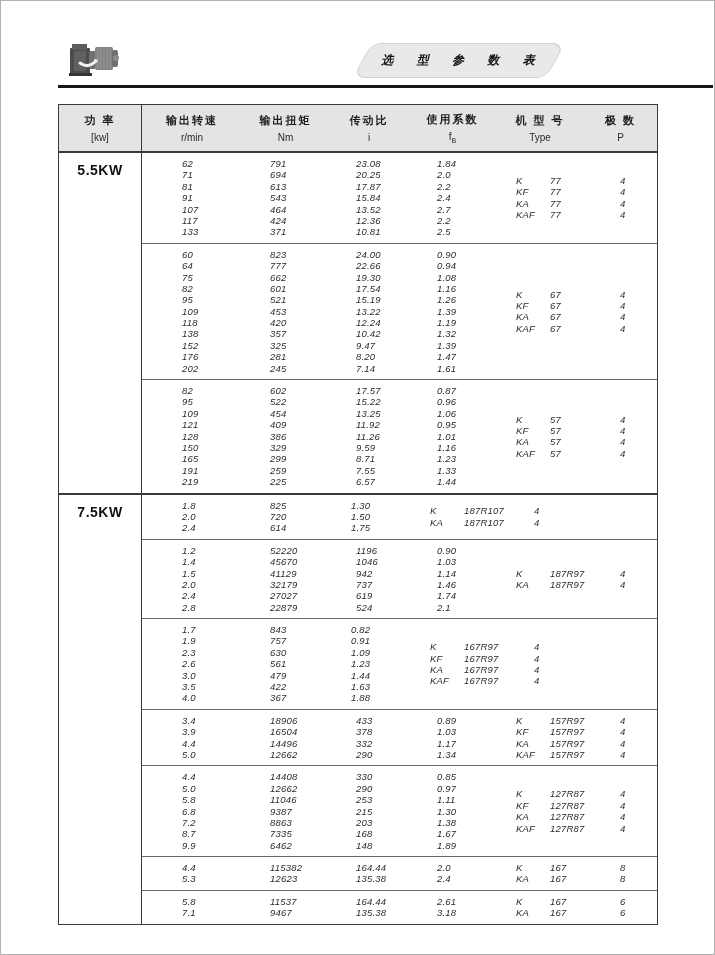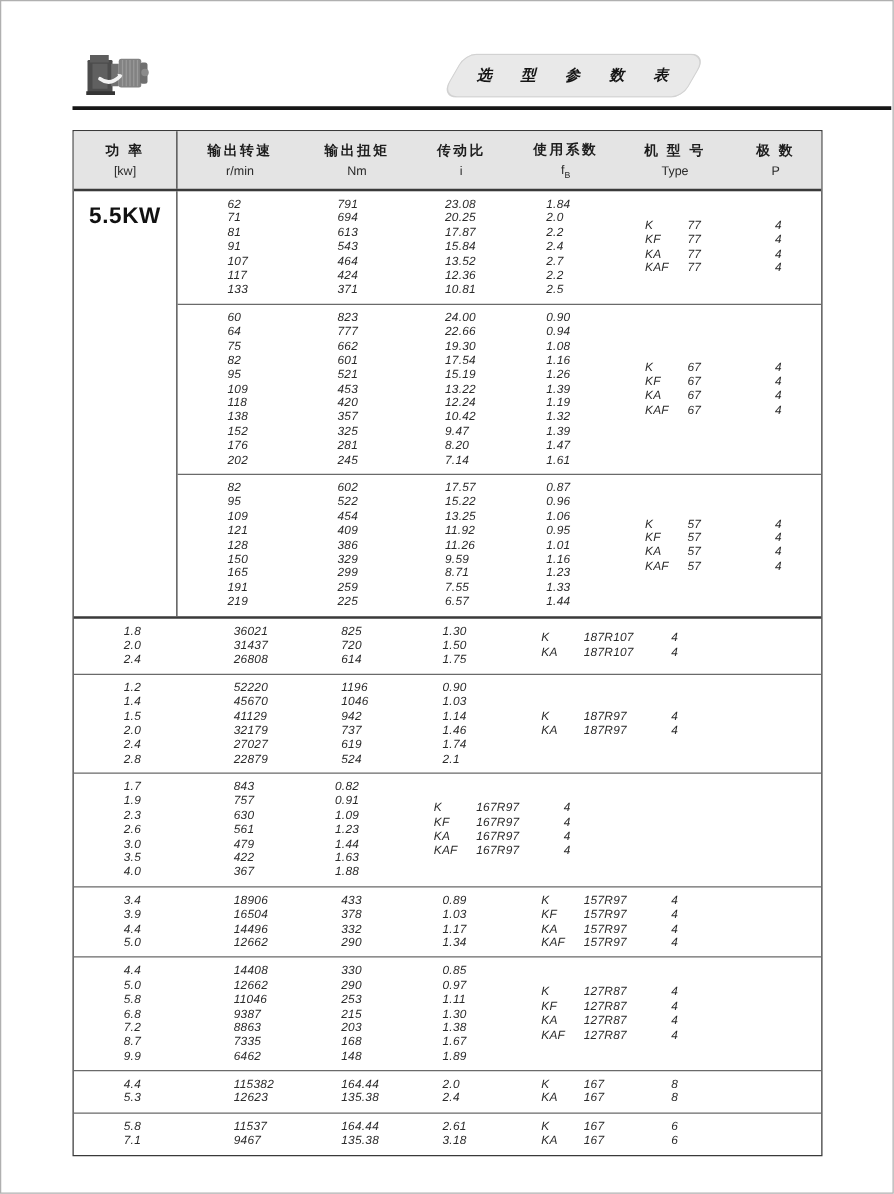--- a/index.html
+++ b/index.html
@@ -34,21 +34,21 @@
   .th .cn{font-size:11px;font-weight:bold;letter-spacing:2px;color:#1d1d1d;white-space:nowrap;}
   .th .un{font-size:10px;color:#2a2a2a;}
   .w-pow{width:83px;border-right:1px solid #3a3a3a;}
   .w-spd{width:100px}.w-trq{width:87px}.w-rat{width:80px}
   .w-sf{width:87px}.w-typ{width:88px}.w-pol{width:73px}
   .sub{font-size:7px;vertical-align:sub;}
 
   .power-section{display:flex;}
   .power-section + .power-section{border-top:2px solid #3a3a3a;}
   .power-cell{width:83px;box-sizing:border-box;border-right:1px solid #3a3a3a;
-    text-align:center;padding-top:9px;font-size:18px;font-weight:bold;
+    text-align:center;padding-top:9px;font-size:14px;font-weight:bold;
     letter-spacing:0.5px;color:#111;}
   .blocks{flex:1;display:flex;flex-direction:column;font-style:italic;}
   .block{display:flex;align-items:center;padding:5px 0;}
   .block + .block{border-top:1px solid #6a6a6a;}
   .sp{width:40px;}
   .col{box-sizing:border-box;}
   .c-rpm{width:88px}.c-nm{width:86px}.c-i{width:81px}
   .c-fb{width:79px}.c-type{width:104px}.c-p{width:36px}
   .ln{height:11.4px;line-height:11.4px;font-size:9.5px;letter-spacing:0.2px;
     white-space:nowrap;color:#2b2b2b;}
@@ -288,32 +288,28 @@
             <div class="col c-p">
               <div class="ln">4</div>
               <div class="ln">4</div>
               <div class="ln">4</div>
               <div class="ln">4</div>
             </div>
           </div>
         </div>
       </div>
       <div class="power-section">
+        <div class="power-cell">7.5KW</div>
         <div class="blocks">
           <div class="block">
             <div class="sp"></div>
             <div class="col c-rpm">
               <div class="ln">1.8</div>
               <div class="ln">2.0</div>
               <div class="ln">2.4</div>
-            </div>
-            <div class="col c-nm">
-              <div class="ln">36021</div>
-              <div class="ln">31437</div>
-              <div class="ln">26808</div>
             </div>
             <div class="col c-i">
               <div class="ln">825</div>
               <div class="ln">720</div>
               <div class="ln">614</div>
             </div>
             <div class="col c-fb">
               <div class="ln">1.30</div>
               <div class="ln">1.50</div>
               <div class="ln">1.75</div>

